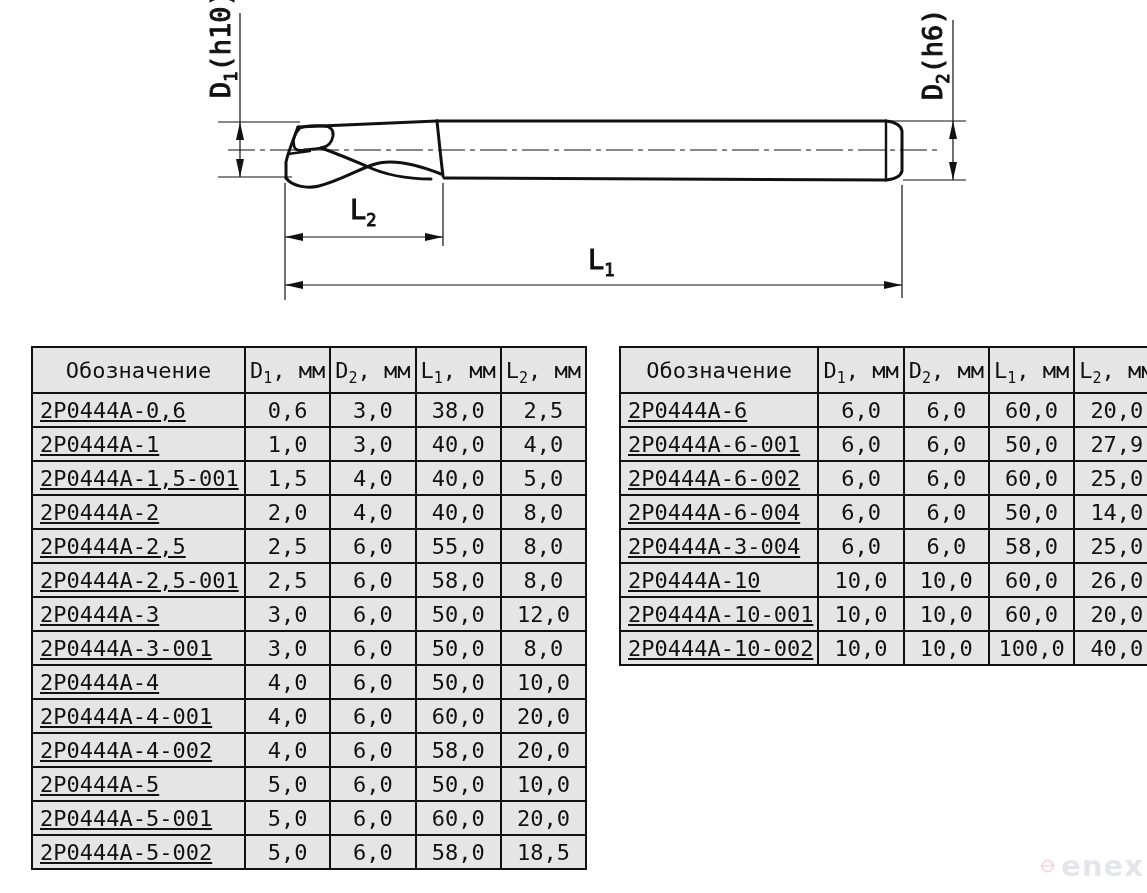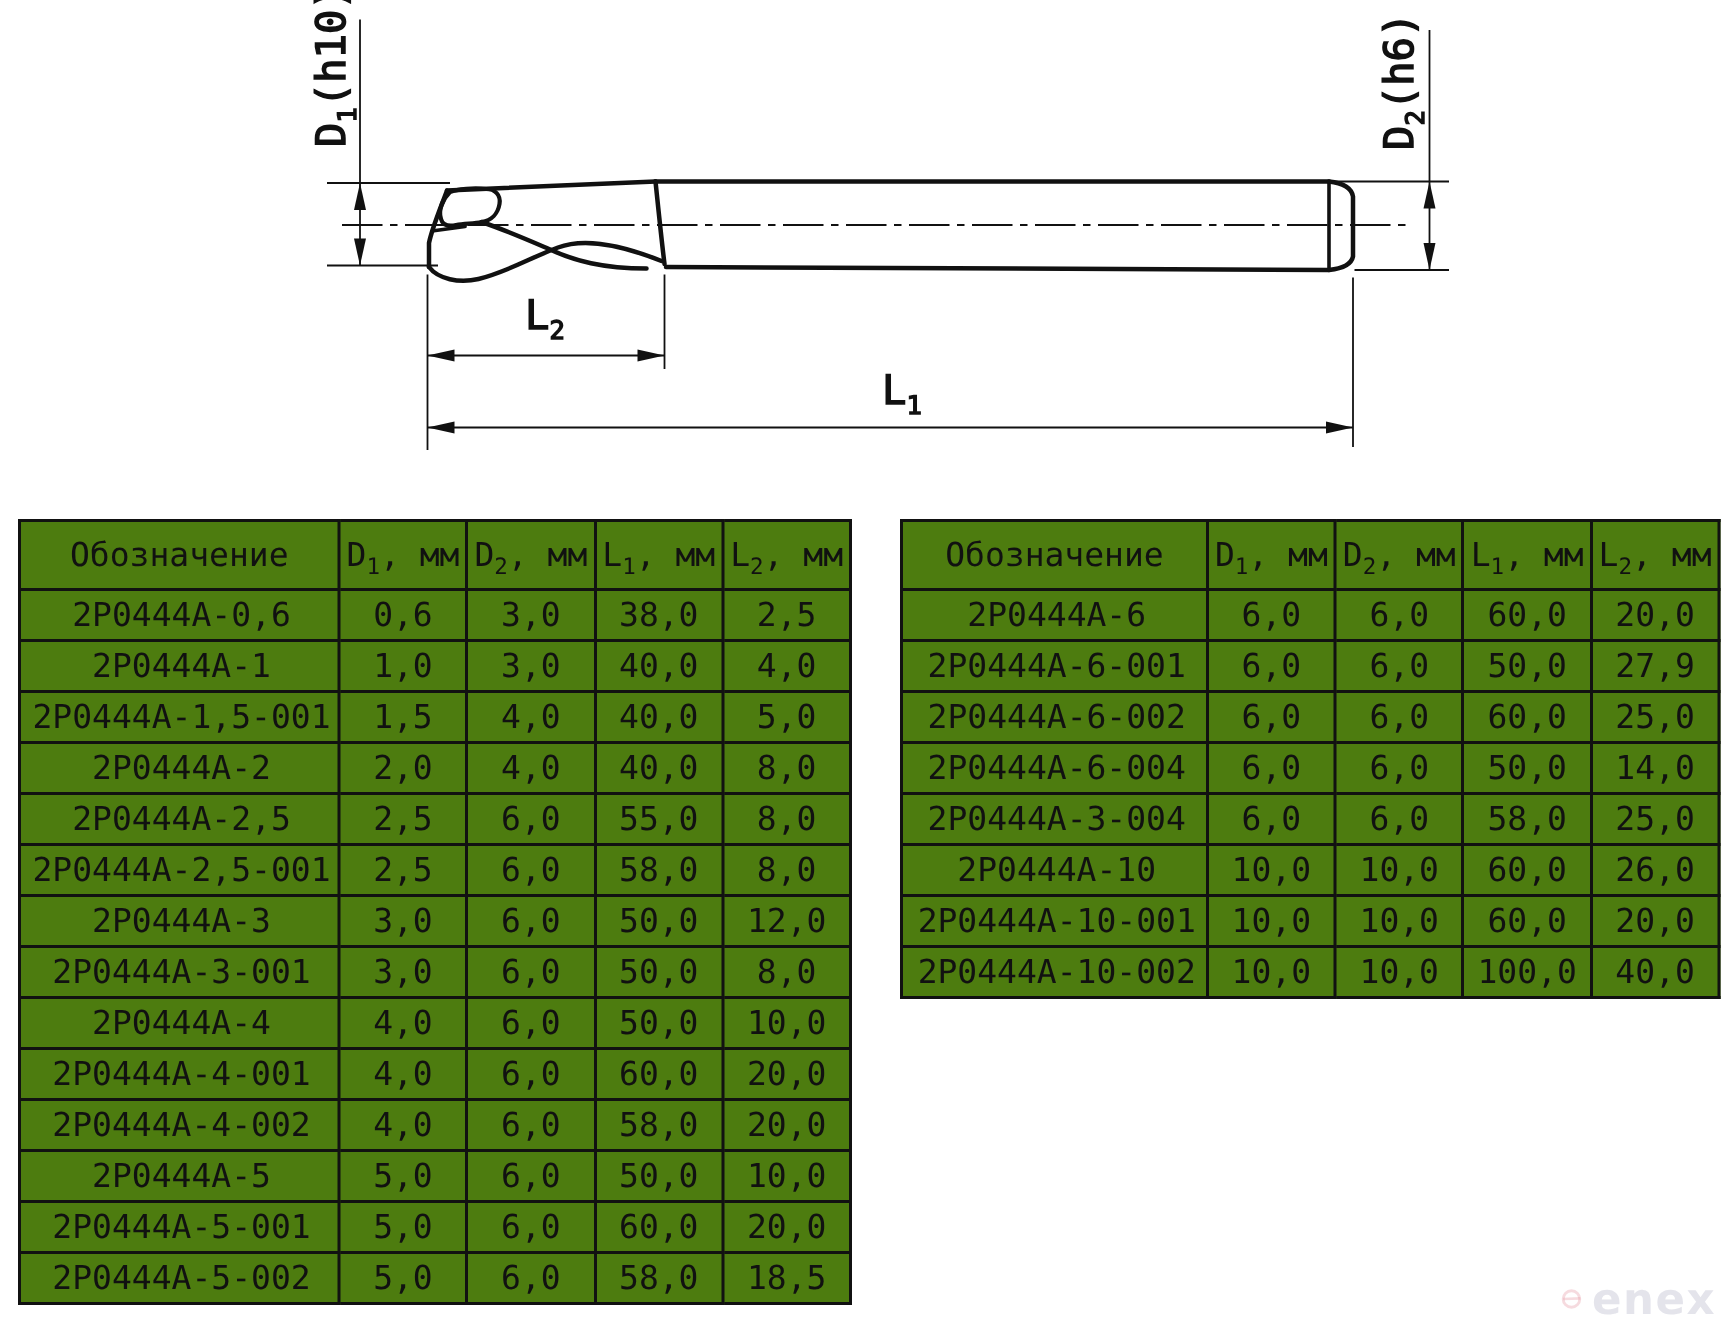--- a/index.html
+++ b/index.html
@@ -4,29 +4,29 @@
 <style>
   html,body{margin:0;padding:0;background:#fff;}
   body{width:1147px;height:893px;position:relative;overflow:hidden;
        font-family:"DejaVu Sans Mono", monospace;color:#111;}
   #stage{position:absolute;inset:0;}
   svg text{font-family:"DejaVu Sans Mono", monospace;fill:#111;}
   .dimlbl{font-size:27px;}
   .sublbl{font-size:17px;}
   
   table.spec{border-collapse:collapse;position:absolute;top:346px;
-             table-layout:fixed;background:#4d7c0f;}
+             table-layout:fixed;background:#e5e5e5;margin-left:19px;}
   #tbl-left{left:12px;}
   #tbl-right{left:600px;}
   table.spec th, table.spec td{
      border:2px solid #111;padding:0 4px;font-size:22px;font-weight:normal;
      white-space:nowrap;overflow:hidden;}
   table.spec th{height:44px;text-align:center;}
   table.spec td{height:32px;text-align:center;}
-  table.spec td.name{text-align:center;padding-left:7px;}
+  table.spec td.name{text-align:left;padding-left:7px;text-decoration:underline;}
   table.spec sub{font-size:15px;line-height:0;}
   col.c-name{width:213px;}
   col.c-d1{width:74px;}
   col.c-d2{width:74px;}
   col.c-l1{width:77px;}
   col.c-l2{width:80px;}
   
   #watermark{position:absolute;left:1040px;top:842px;width:104px;height:48px;
              display:flex;align-items:center;gap:6px;justify-content:flex-end;}
   #wm-text{font-family:"DejaVu Sans", sans-serif;font-weight:bold;

